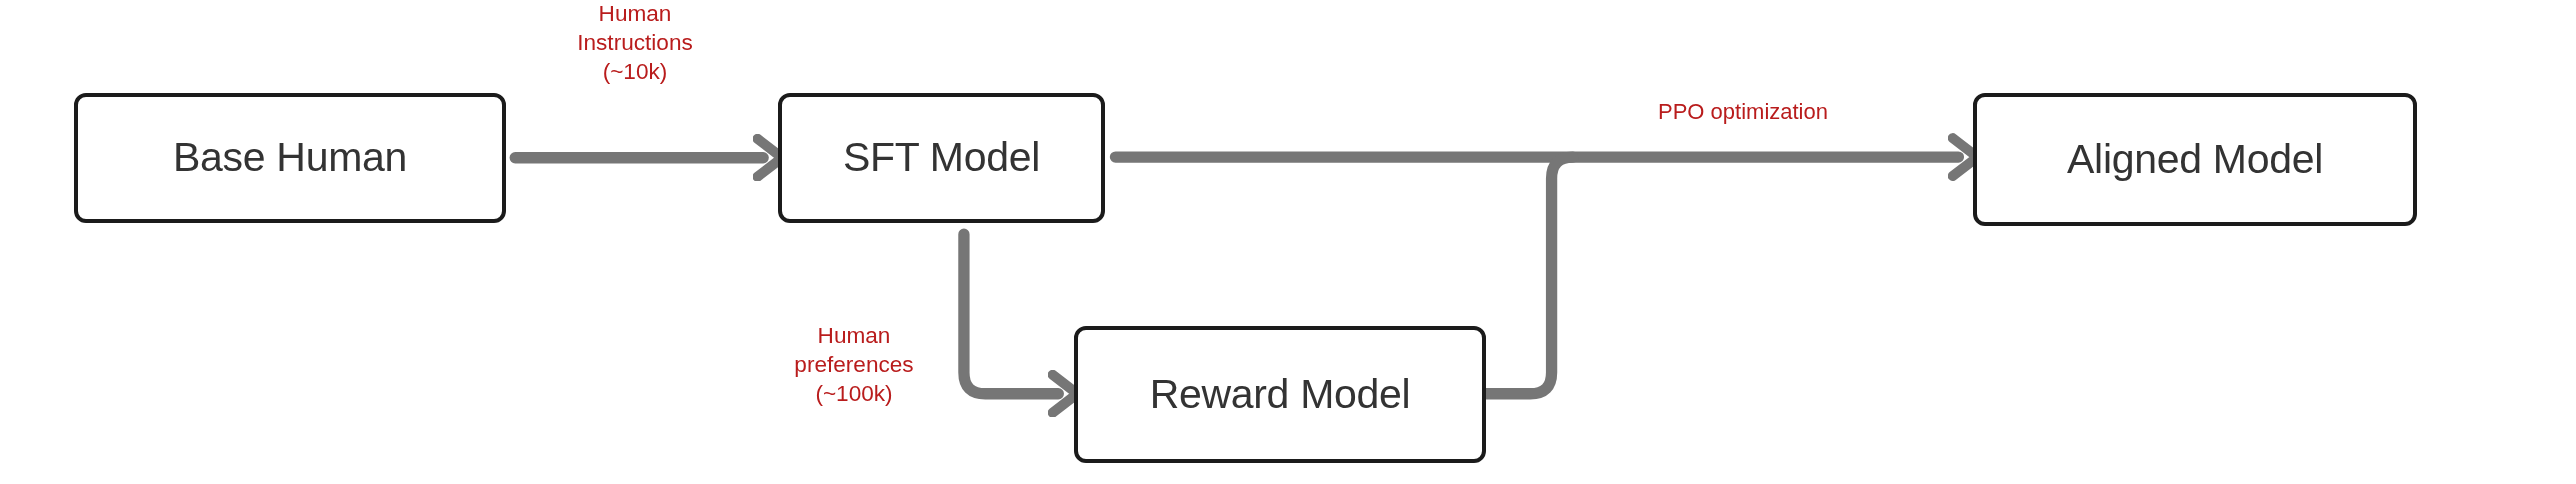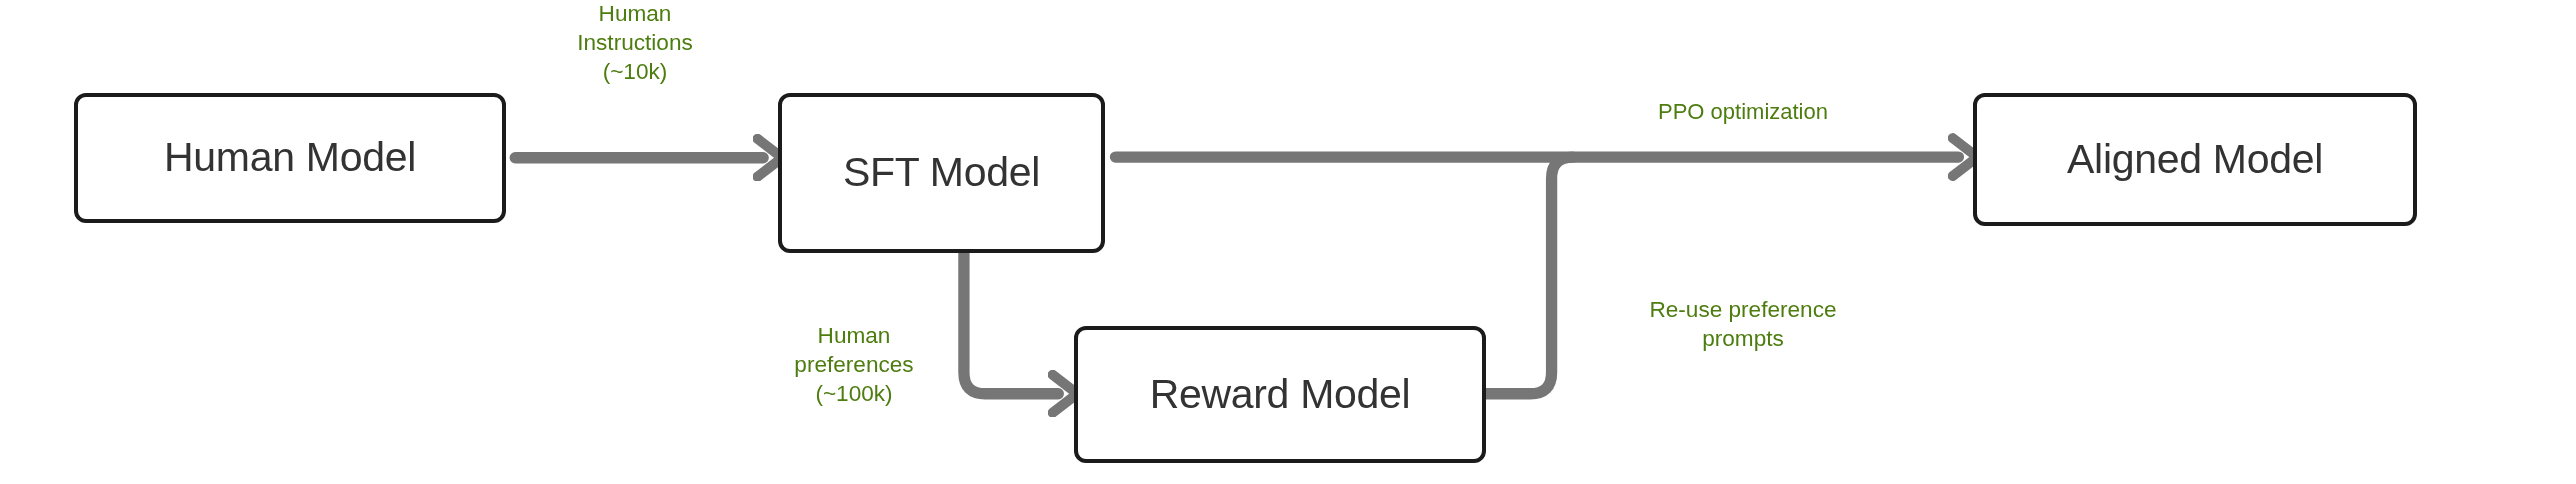--- a/index.html
+++ b/index.html
@@ -40,33 +40,33 @@
     line-height: 1.1;
     color: #333333;
     white-space: nowrap;
     letter-spacing: -0.3px;
   }
   .edge-label {
     position: absolute;
     font-family: "Liberation Sans", sans-serif;
     font-size: 22.6px;
     line-height: 1.28;
-    color: #4d7c0f;
+    color: #b91c1c;
     text-align: center;
     white-space: pre-line;
     transform: translateX(-50%);
   }
   .edge-label.italic {
     font-size: 22px;
     white-space: nowrap;
   }
 
   
   #node-base    { left: 74px;  top: 93px; width: 432px; height: 130px; }
-  #node-sft     { left: 778px; top: 93px; width: 327px; height: 160px; }
+  #node-sft     { left: 778px; top: 93px; width: 327px; height: 130px; }
   #node-reward  { left: 1074px; top: 326px; width: 412px; height: 137px; }
   #node-aligned { left: 1973px; top: 93px; width: 444px; height: 133px; }
 
   
   #label-human-instructions { left: 635px;  top: 0px;   width: 199px; }
   #label-human-preferences  { left: 854px; top: 322px; width: 219px; }
   #label-ppo                { left: 1743px; top: 98px; }
   #label-reuse              { left: 1743px; top: 296px; width: 279px; }
 </style>
 </head>
@@ -84,21 +84,21 @@
     <path d="M 775,237 L 1148,237" fill="none" stroke="#767676" stroke-width="17" stroke-linecap="round" marker-end="url(#ah)"></path>
 
     <path d="M 1450,352 L 1450,560 Q 1450,592 1482,592 L 1592,592" fill="none" stroke="#767676" stroke-width="17" stroke-linecap="round" stroke-linejoin="round" marker-end="url(#ah)"></path>
 
     <path d="M 1678,236 L 2946,236" fill="none" stroke="#767676" stroke-width="17" stroke-linecap="round" marker-end="url(#ah)"></path>
 
     <path d="M 2196,592 L 2302,592 Q 2334,592 2334,560 L 2334,268 Q 2334,236 2366,236" fill="none" stroke="#767676" stroke-width="17" stroke-linecap="round" stroke-linejoin="round"></path>
   </svg>
 
   <div class="node" id="node-base">
-    <span class="node-label">Human Model</span>
+    <span class="node-label">Base Human</span>
   </div>
 
   <div class="node" id="node-sft">
     <span class="node-label">SFT Model</span>
   </div>
 
   <div class="node" id="node-reward">
     <span class="node-label">Reward Model</span>
   </div>
 
@@ -109,17 +109,15 @@
   <div class="edge-label" id="label-human-instructions">Human
 Instructions
 (~10k)</div>
 
   <div class="edge-label" id="label-human-preferences">Human
 preferences
 (~100k)</div>
 
   <div class="edge-label italic" id="label-ppo">PPO optimization</div>
 
-  <div class="edge-label" id="label-reuse">Re-use preference
-prompts</div>
 
 </div>
 
 
 </body></html>

